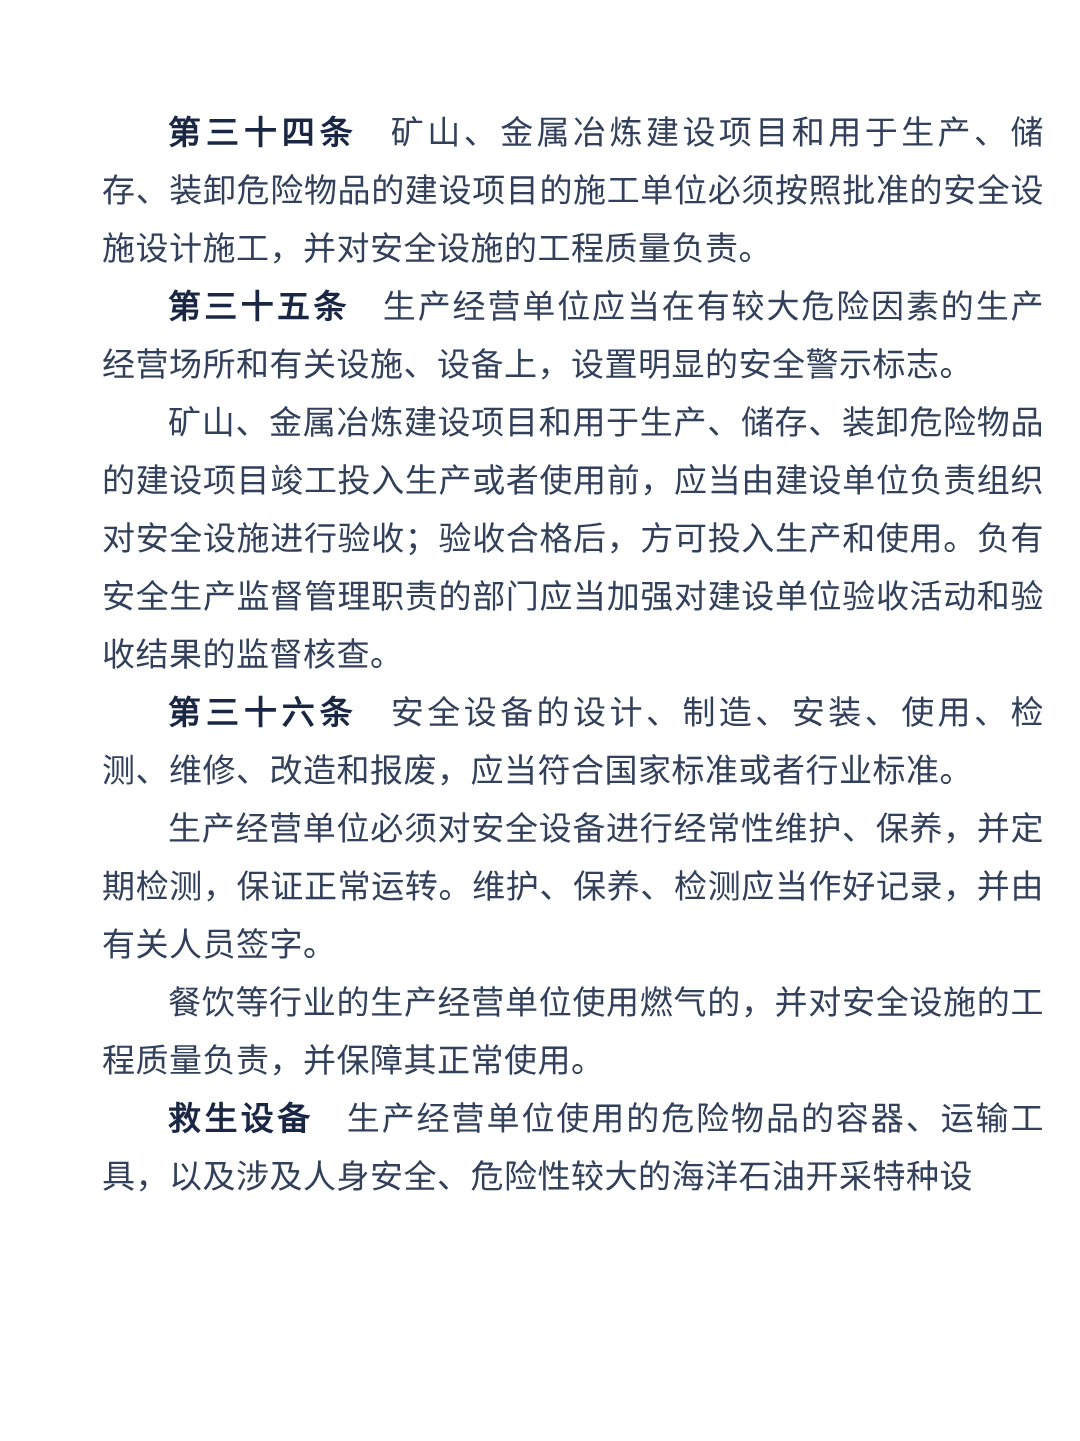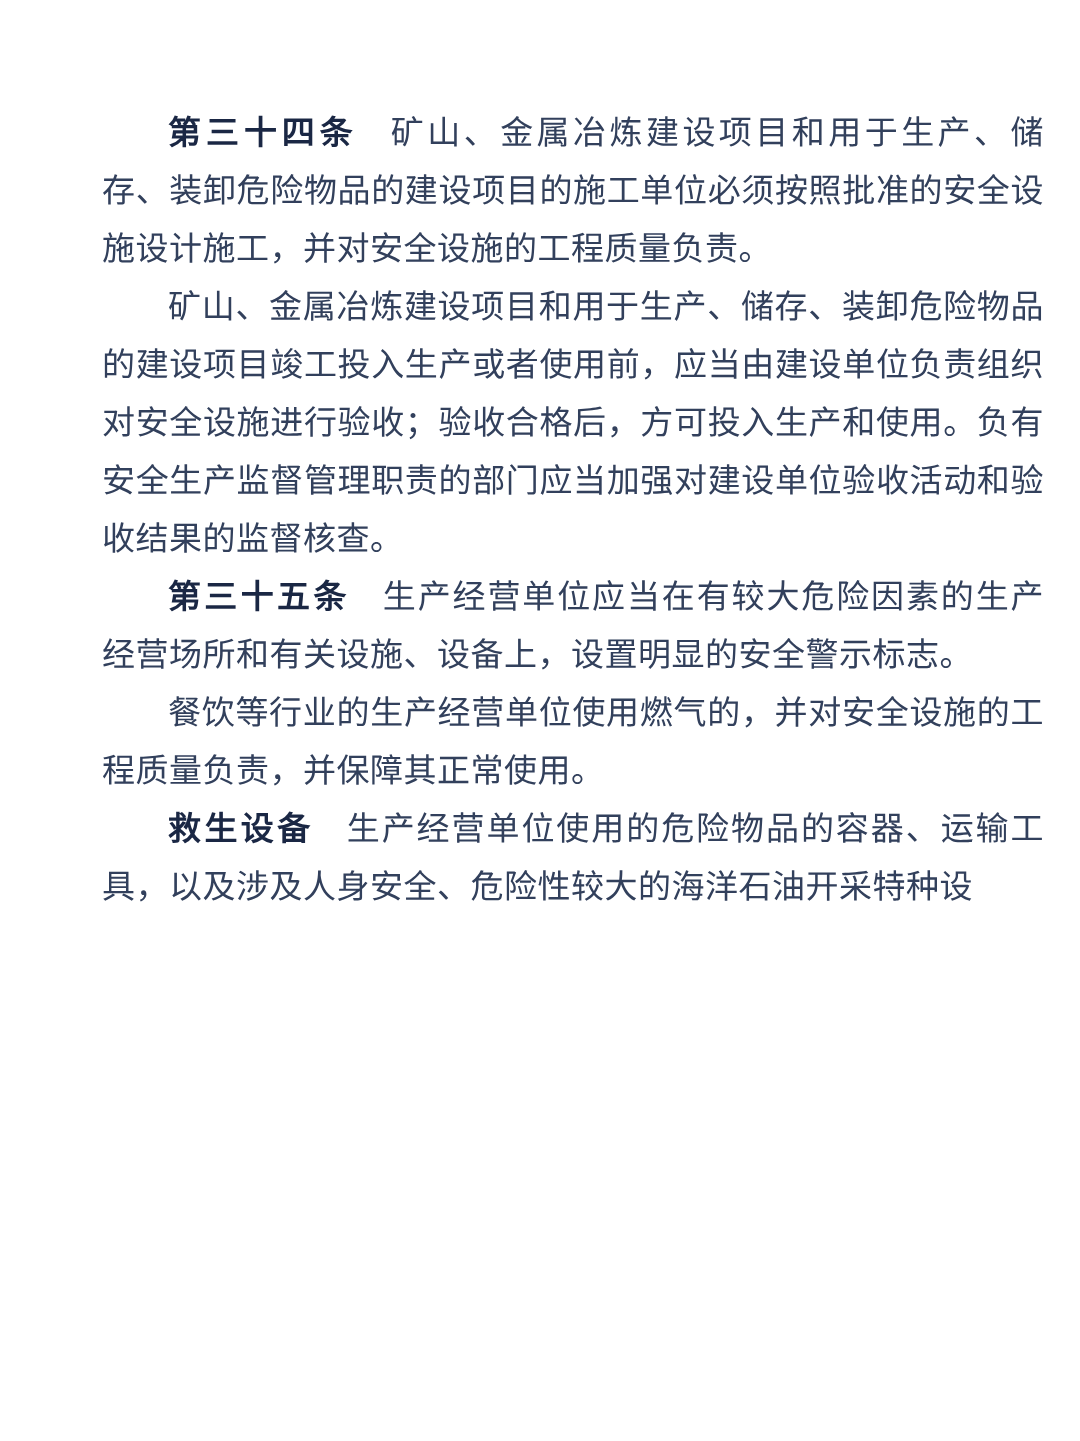--- a/index.html
+++ b/index.html
@@ -38,24 +38,26 @@
     letter-spacing: 2px;
   }
 </style>
 </head>
 <body>
 
 <div class="page">
 
   <p class="para"><span class="artnum">第三十四条</span><span>矿山、金属冶炼建设项目和用于生产、储存、装卸危险物品的建设项目的施工单位必须按照批准的安全设施设计施工，并对安全设施的工程质量负责。</span></p>
 
+  <p class="para"><span class="artnum">第三十五条</span><span>生产经营单位应当在有较大危险因素的生产经营场所和有关设施、设备上，设置明显的安全警示标志。</span></p>
+
   <p class="para"><span>矿山、金属冶炼建设项目和用于生产、储存、装卸危险物品的建设项目竣工投入生产或者使用前，应当由建设单位负责组织对安全设施进行验收；验收合格后，方可投入生产和使用。负有安全生产监督管理职责的部门应当加强对建设单位验收活动和验收结果的监督核查。</span></p>
 
-  <p class="para"><span class="artnum">第三十五条</span><span>生产经营单位应当在有较大危险因素的生产经营场所和有关设施、设备上，设置明显的安全警示标志。</span></p>
+  <p class="para"><span class="artnum">第三十六条</span><span>安全设备的设计、制造、安装、使用、检测、维修、改造和报废，应当符合国家标准或者行业标准。</span></p>
 
-
+  <p class="para"><span>生产经营单位必须对安全设备进行经常性维护、保养，并定期检测，保证正常运转。维护、保养、检测应当作好记录，并由有关人员签字。</span></p>
 
 
   <p class="para"><span>餐饮等行业的生产经营单位使用燃气的，并对安全设施的工程质量负责，并保障其正常使用。</span></p>
 
   <p class="para"><span class="artnum">救生设备</span><span>生产经营单位使用的危险物品的容器、运输工具，以及涉及人身安全、危险性较大的海洋石油开采特种设</span></p>
 
 </div>
 
 </body></html>

